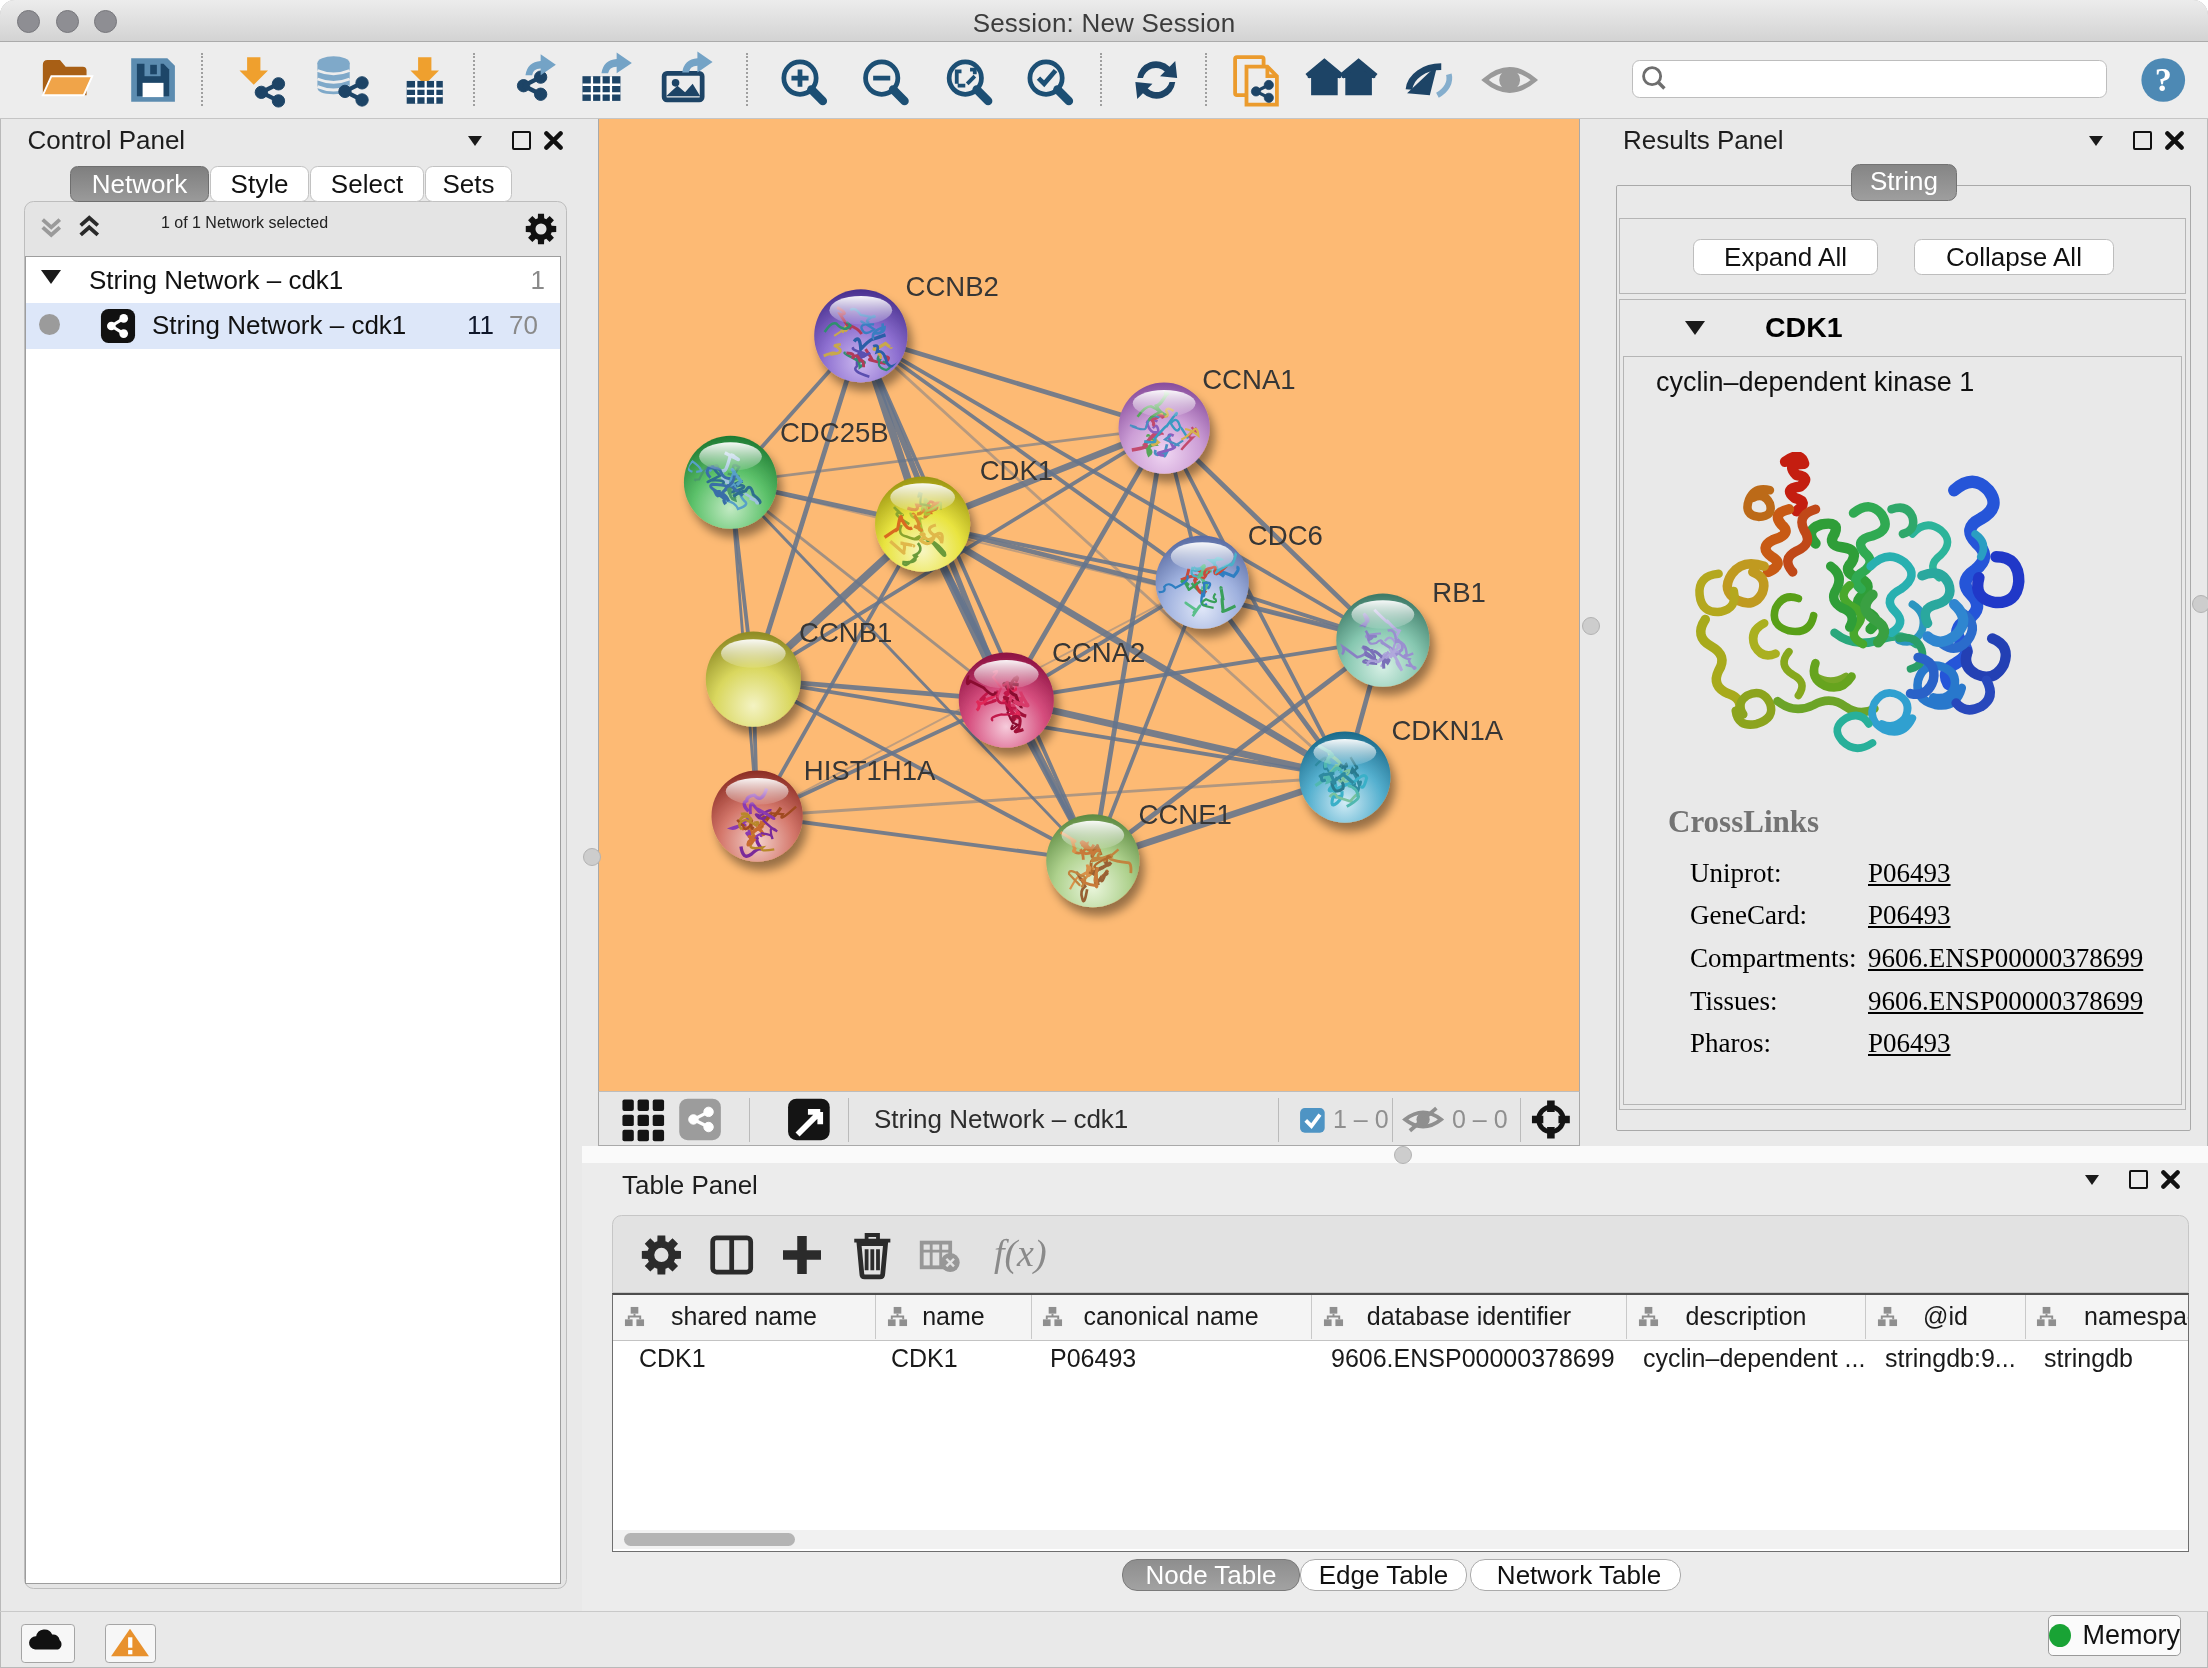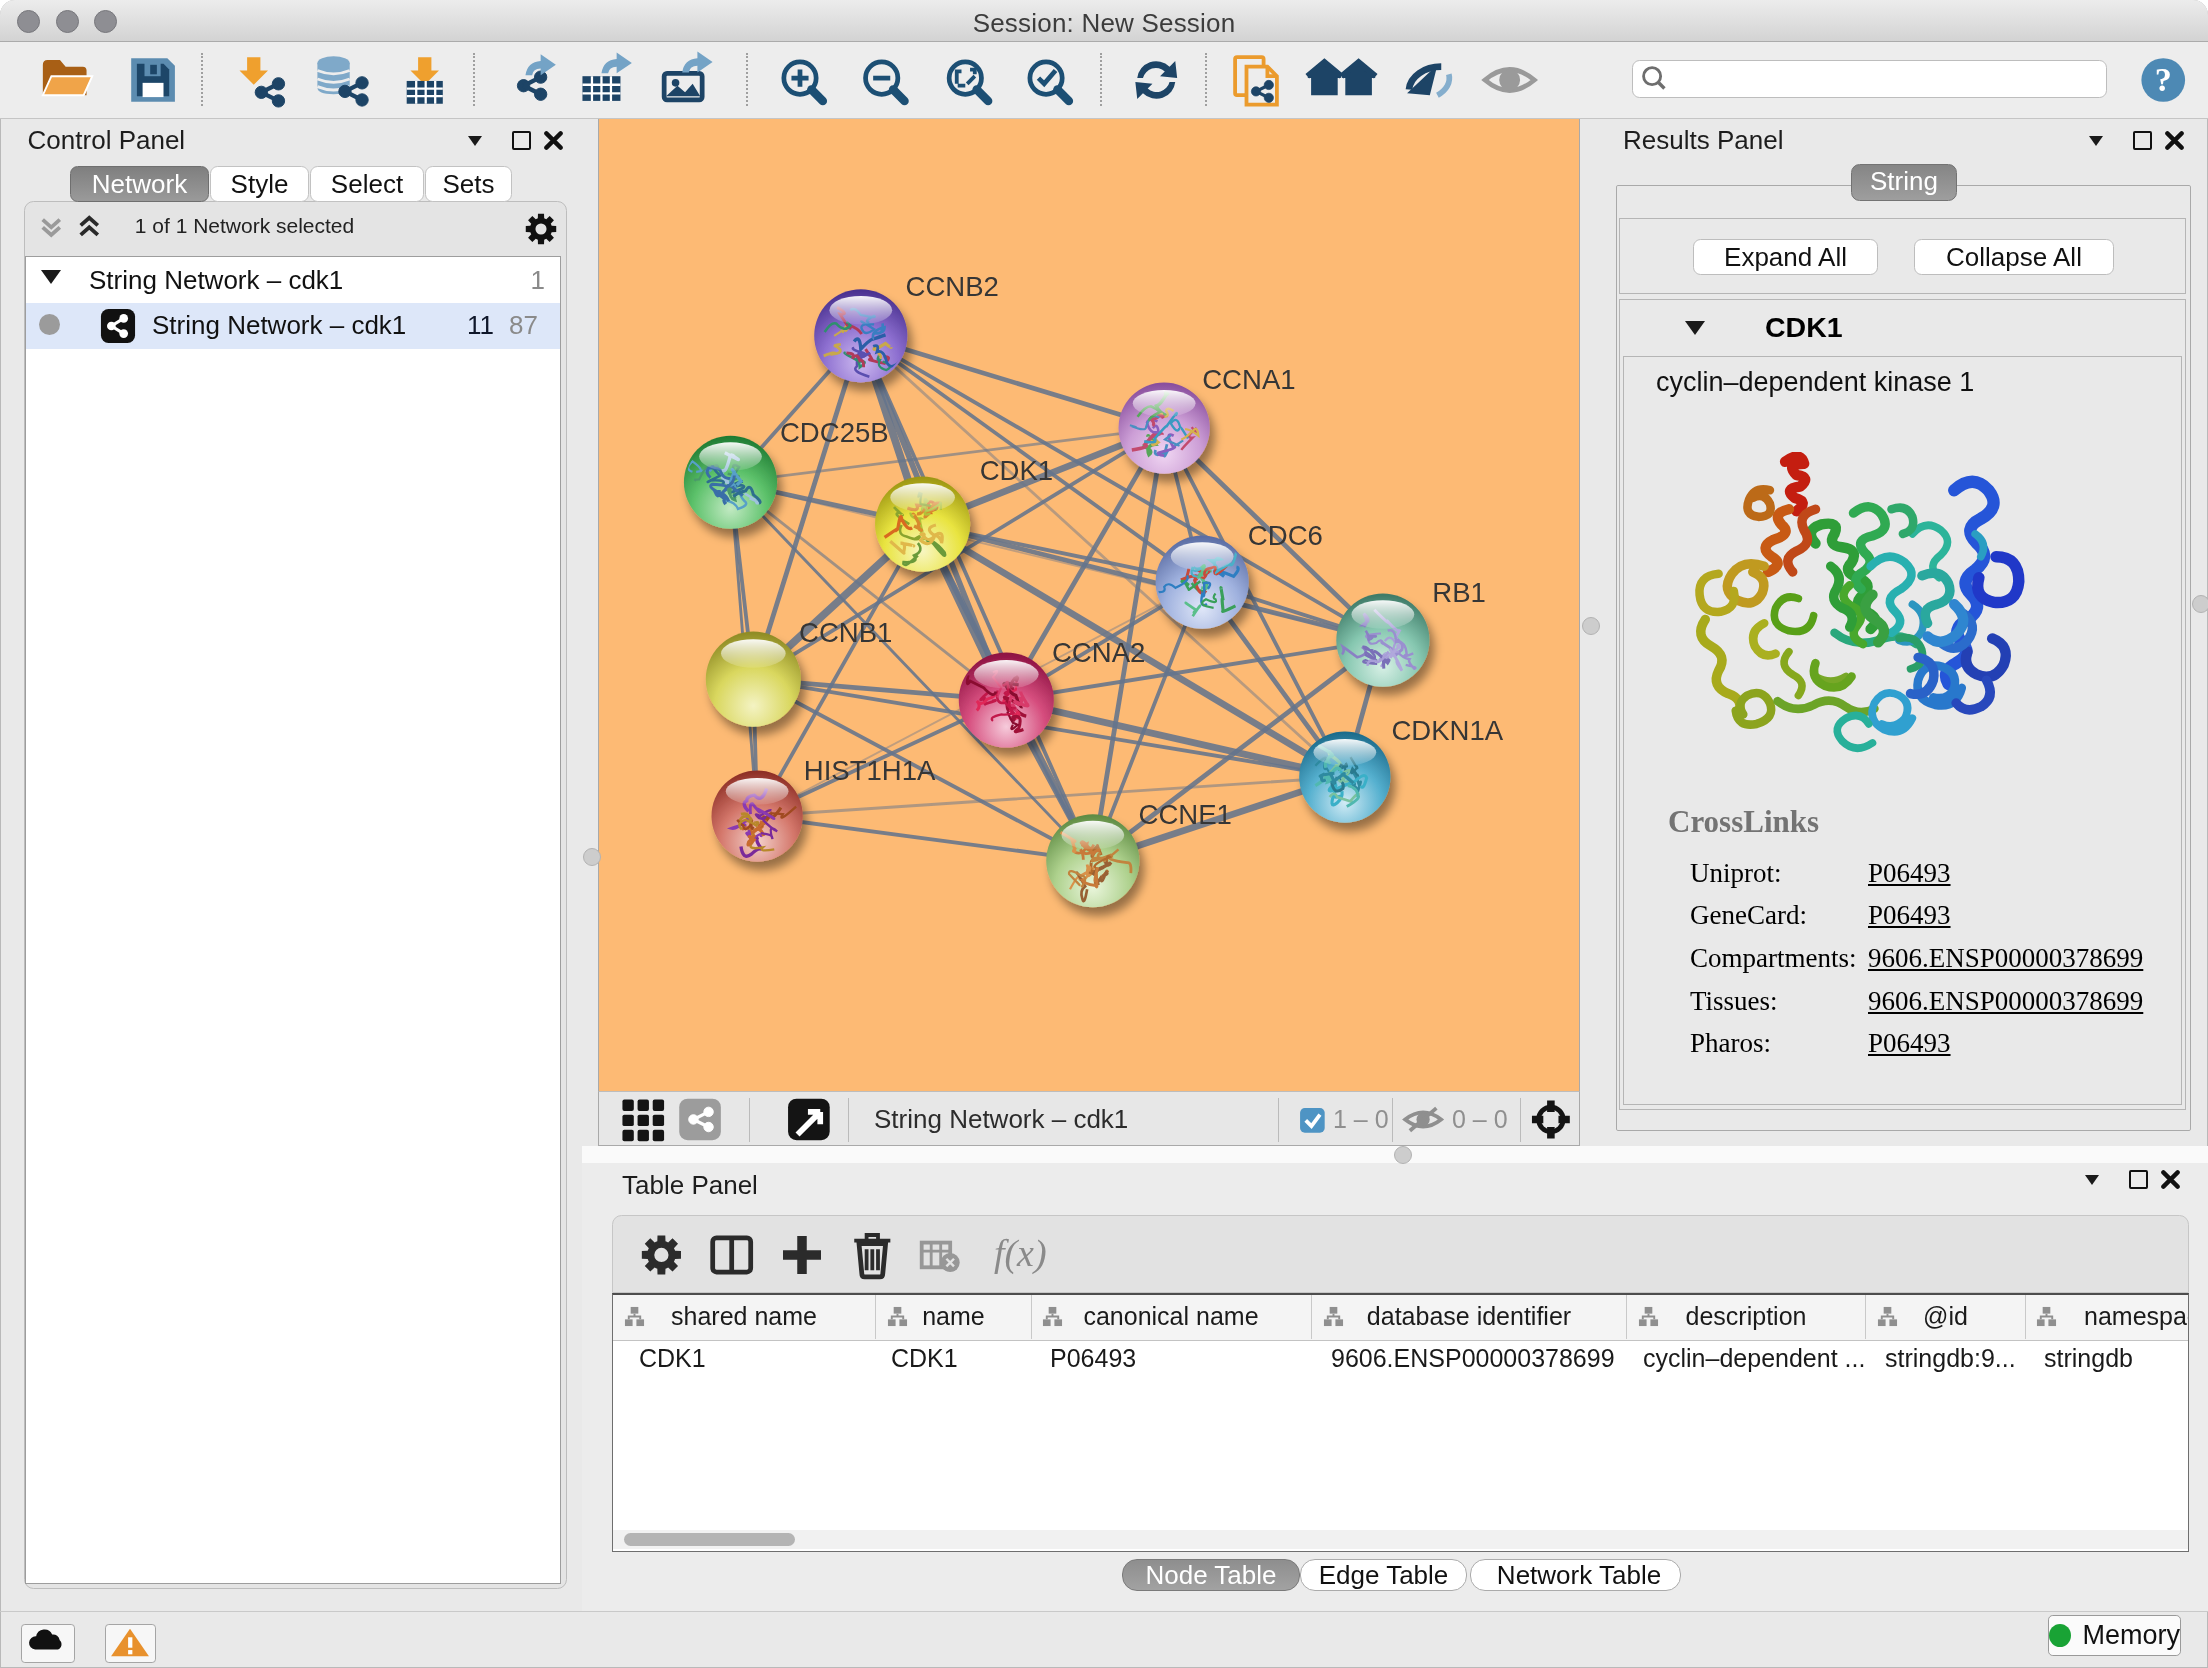--- a/index.html
+++ b/index.html
@@ -17,21 +17,21 @@
 
 .ptitle{font-size:26px;color:#1d1d1d;}
 .wicons{position:absolute;display:flex;gap:0;align-items:center;}
 .wicons>*:nth-child(2){margin-left:29.5px;}
 .wicons>*:nth-child(3){margin-left:13.3px;}
 
 #ctrl-title{position:absolute;left:27.6px;top:125px;}
 .tab{position:absolute;height:36px;box-sizing:border-box;background:#fff;border:1px solid #c2c2c2;border-radius:7.6px;font-size:26px;color:#111;text-align:center;line-height:34px;}
 .tabsel{background:linear-gradient(#7f7f7f,#9a9a9a);color:#fff;border:1px solid #6f6f6f;}
 #ctrl-box{position:absolute;left:24px;top:201px;width:541px;height:1386px;background:#e4e4e4;border:1px solid #bdbdbd;border-radius:9.5px;}
-#ctrl-bar{position:absolute;left:24px;top:203px;width:441px;height:51px;font-size:21px;color:#222;}
+#ctrl-bar{position:absolute;left:24px;top:203px;width:441px;height:51px;font-size:16px;color:#222;}
 #ctrl-list{position:absolute;left:25px;top:256px;width:534px;height:1326px;background:#fff;border:1px solid #9d9d9d;}
 .trirow{display:inline-block;width:0;height:0;border-left:10.5px solid transparent;border-right:10.5px solid transparent;border-top:14.3px solid #1a1a1a;}
 
 #netpanel{position:absolute;left:598px;top:119px;width:982px;height:1204px;background:#fdba74;border-left:1px solid #a9a9a9;border-right:1px solid #a9a9a9;box-sizing:border-box;}
 #viewbar{position:absolute;left:598px;top:1091px;width:982px;height:55px;background:#e7e7e7;border:1px solid #a9a9a9;border-top:1px solid #bdbdbd;box-sizing:border-box;}
 .vsep{position:absolute;top:5.7px;height:44px;width:0;border-left:1px solid #bbb;}
 #whitestrip{position:absolute;left:582px;top:1146px;width:1626px;height:17px;background:#fafafa;}
 
 #res-title{position:absolute;left:1623px;top:125px;}
 #res-box{position:absolute;left:1616px;top:185px;width:573px;height:944px;background:#e9e9e9;border:1px solid #a9a9a9;border-radius:1.9px;}
@@ -268,21 +268,21 @@
           <rect x="1" y="1" width="36" height="36" rx="8" fill="#111"></rect>
           <g fill="#fff">
             <circle cx="25" cy="11" r="4.6"></circle>
             <circle cx="12" cy="19" r="4.6"></circle>
             <circle cx="25" cy="27" r="4.6"></circle>
             <path d="M12 19 L25 11 M12 19 L25 27" stroke="#fff" stroke-width="3.4"></path>
           </g>
         </svg>
     <span style="position:absolute;left:126px;top:6.7px;">String Network – cdk1</span>
     <span style="position:absolute;left:441px;top:6.7px;color:#0f172a;">11</span>
-    <span style="position:absolute;left:483px;top:6.7px;color:#8a8a8a;">87</span>
+    <span style="position:absolute;left:483px;top:6.7px;color:#8a8a8a;">70</span>
   </div>
 </div>
 
 <div id="netpanel">
 <svg width="981" height="970" viewBox="0 0 1031 1020" style="position:absolute;left:0;top:0;">
 <defs>
   <radialGradient id="gB2" cx="50%" cy="78%" r="90%">
             <stop offset="0" stop-color="#cdbaf0"></stop>
             <stop offset="0.45" stop-color="#8d6fd0"></stop>
             <stop offset="0.85" stop-color="#4a3190"></stop>

